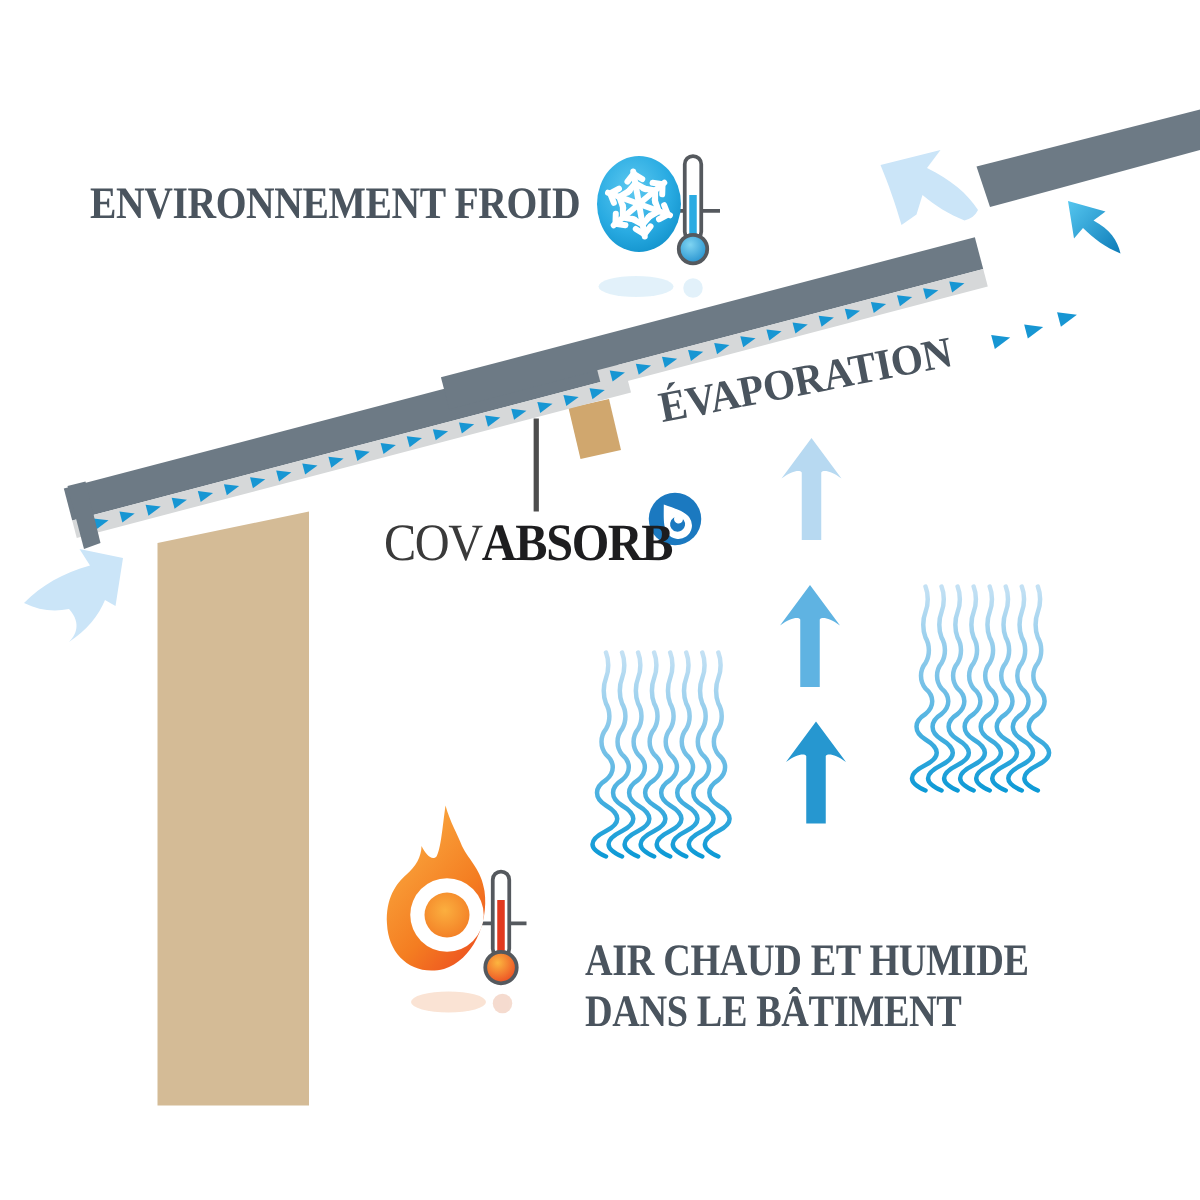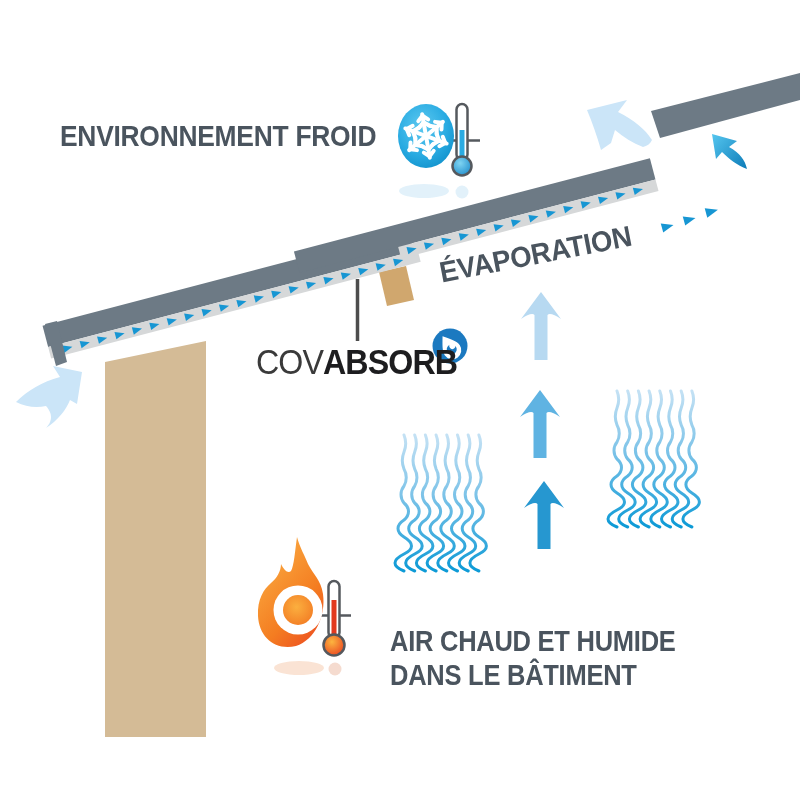--- a/index.html
+++ b/index.html
@@ -1,18 +1,18 @@
 <!DOCTYPE html>
 <html><head>
 <meta charset="utf-8">
 <style>
   html,body{margin:0;padding:0;background:#fff;}
   .stage{
     position:relative;width:800px;height:800px;background:#ffffff;overflow:hidden;
-    font-family:Liberation Sans, sans-serif;
+    font-family:Liberation Serif, serif;
   }
   .stage svg{position:absolute;left:0;top:0;}
   .label{
     position:absolute;color:#4a545e;font-weight:700;white-space:nowrap;
     transform-origin:left top;line-height:1.08;
   }
   .label-cold{left:60px;top:120px;font-size:30px;letter-spacing:-.3px;transform:scaleX(.88);}
   .label-evap{left:437px;top:258px;font-size:29px;letter-spacing:-.3px;transform:rotate(-11deg) scaleX(.95);}
   .label-warm{left:390px;top:624px;font-size:30px;letter-spacing:-.3px;line-height:34px;transform:scaleX(.85);}
   .brand{

